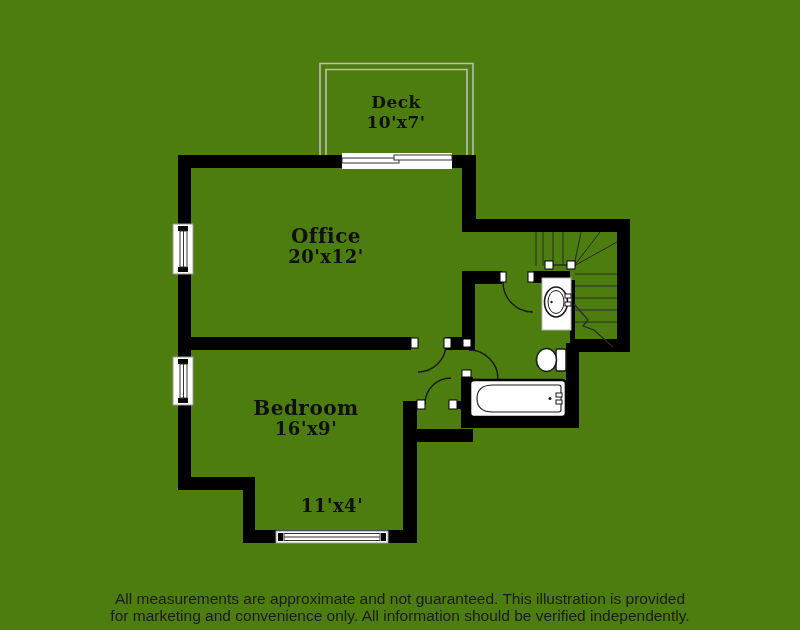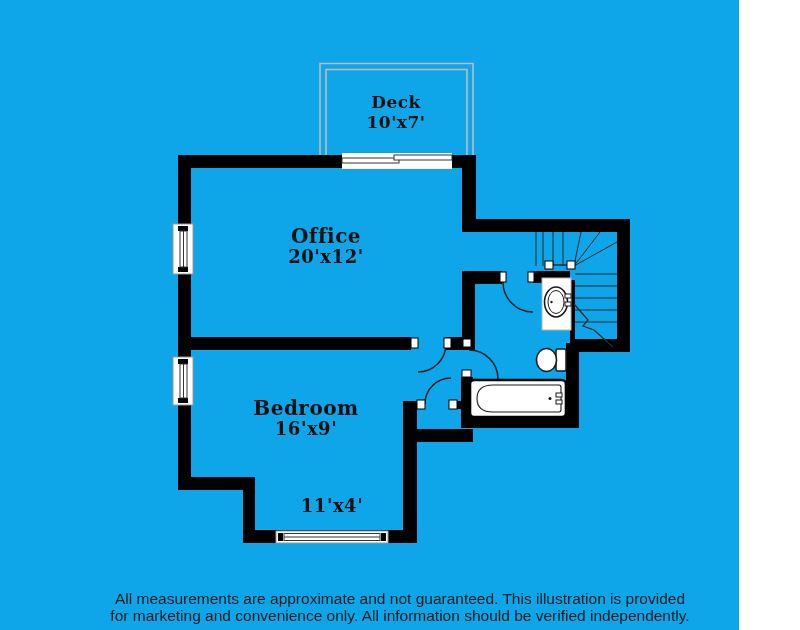--- a/index.html
+++ b/index.html
@@ -1,16 +1,16 @@
 <!DOCTYPE html>
 <html><head>
 <meta charset="utf-8">
 <style>
   html,body{margin:0;padding:0;background:#ffffff;}
-  #page{position:relative;width:739px;height:630px;background:#0ea5e9;overflow:hidden;
+  #page{position:relative;width:800px;height:630px;background:#4d7c0f;overflow:hidden;
         font-family:"DejaVu Serif","Liberation Serif",serif;}
   svg{display:block;}
   text.room{font-family:"DejaVu Serif","Liberation Serif",serif;font-weight:bold;fill:#101010;letter-spacing:.5px;}
   text.dim{font-family:"DejaVu Serif","Liberation Serif",serif;font-weight:bold;fill:#101010;letter-spacing:.5px;}
   text.disc{font-family:"Liberation Sans","DejaVu Sans",sans-serif;fill:#1c1c1c;}
 </style>
 </head>
 <body>
 
 <div id="page">

